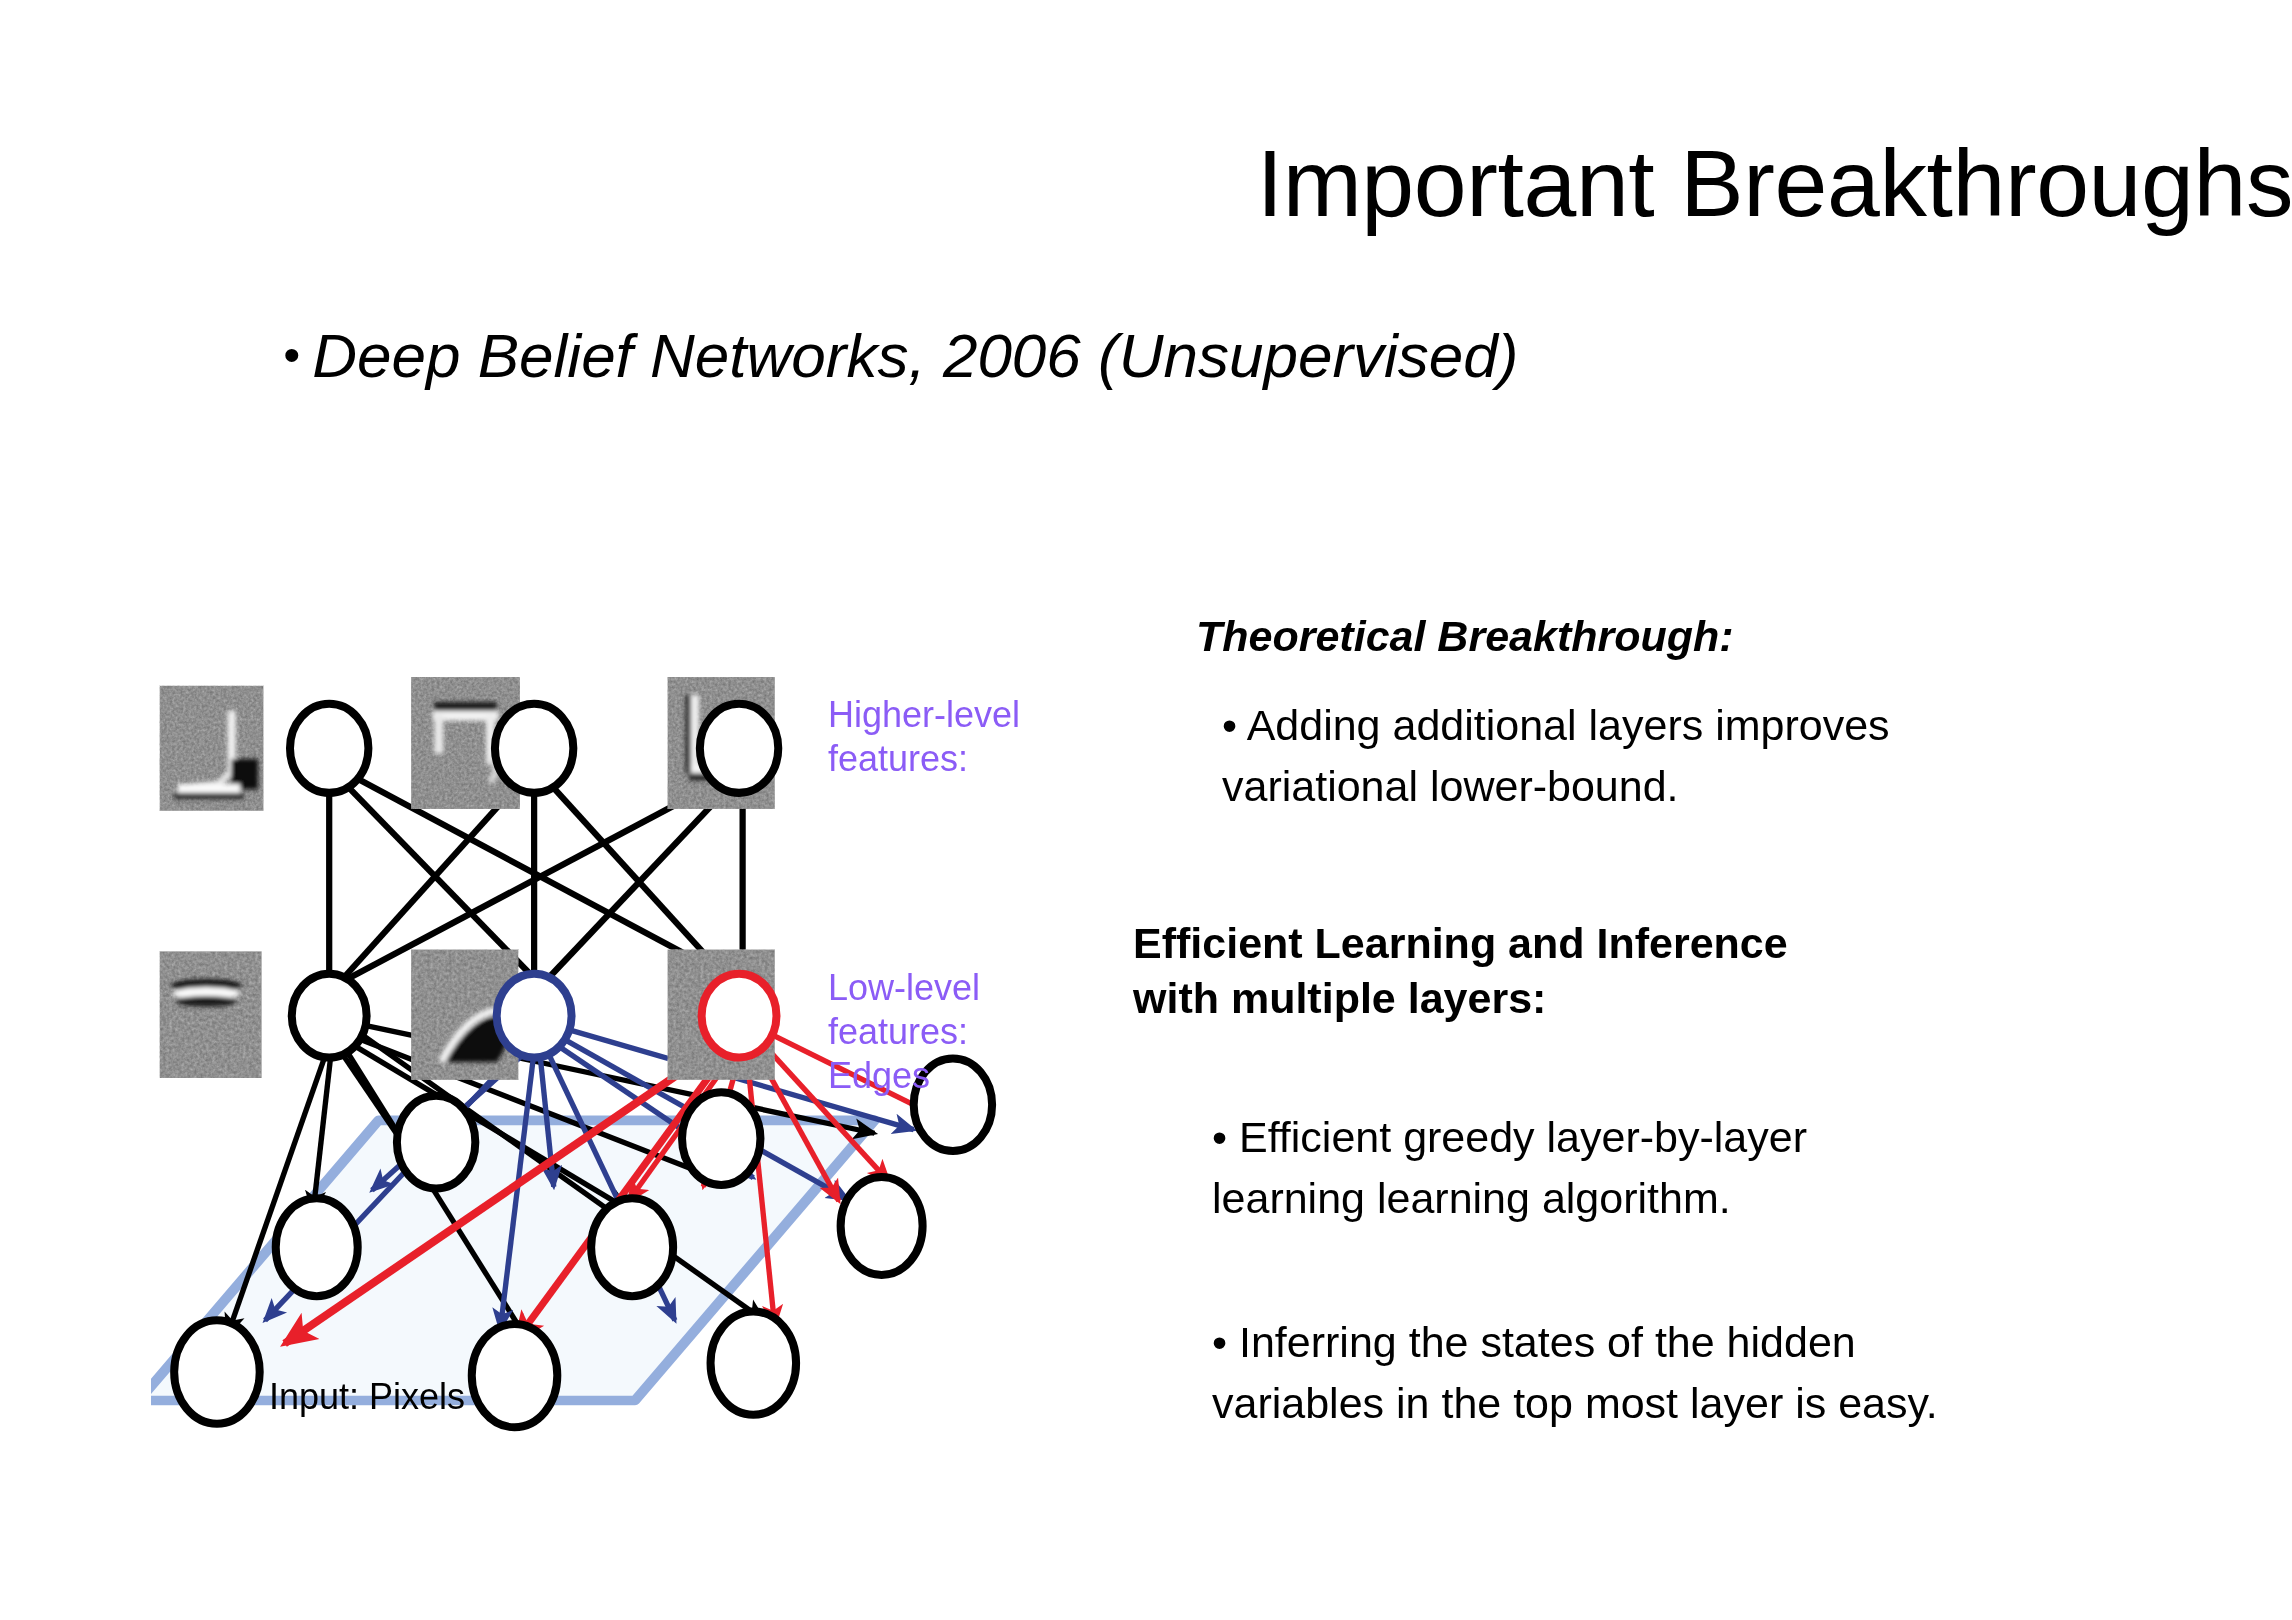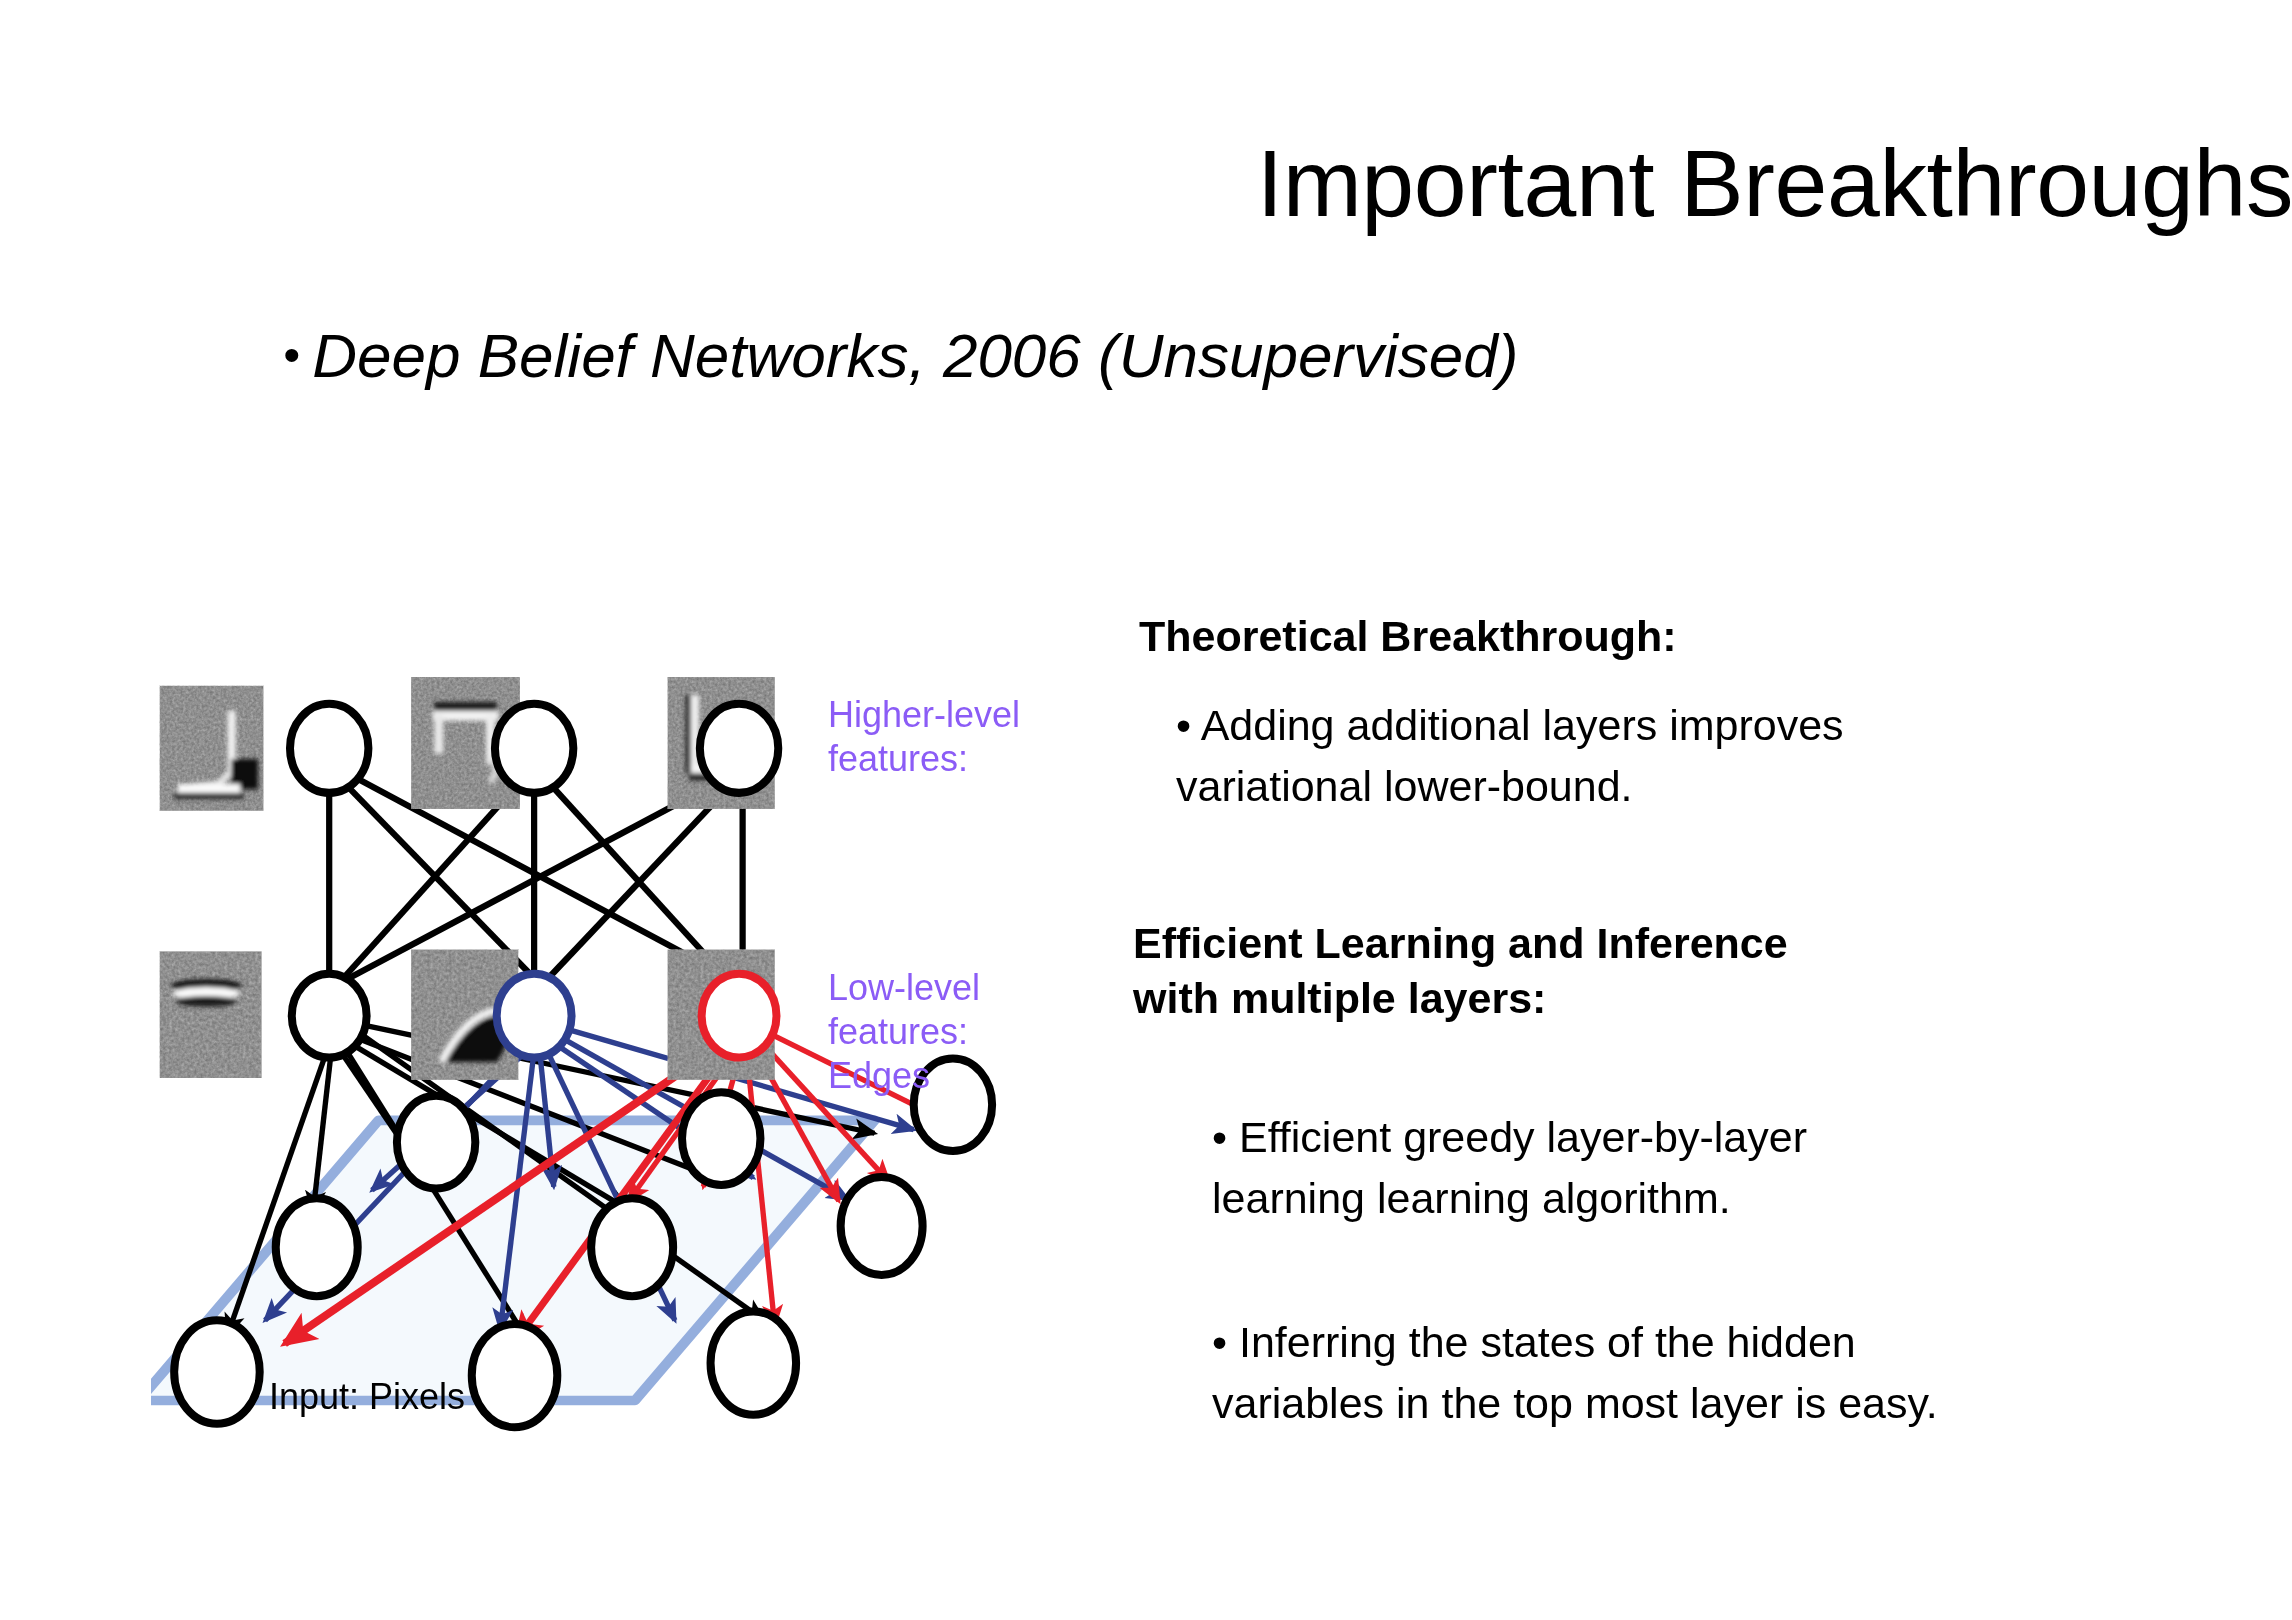--- a/index.html
+++ b/index.html
@@ -68,22 +68,22 @@
     font-weight: bold;
     line-height: 1.28;
     white-space: pre-line;
   }
   .rc-body {
     position: absolute;
     font-size: 43px;
     line-height: 1.42;
     white-space: pre-line;
   }
-  #rc-head-1 { left: 1139px; top: 609px; }
-  #rc-body-1 { left: 1176px; top: 695px; }
+  #rc-head-1 { left: 1196px; top: 609px; font-style: italic; }
+  #rc-body-1 { left: 1222px; top: 695px; }
   #rc-head-2 { left: 1133px; top: 916px; }
   #rc-body-2 { left: 1212px; top: 1107px; }
   #rc-body-3 { left: 1212px; top: 1312px; }
 
   
   #diagram {
     position: absolute;
     left: 151px;
     top: 659px;
     width: 891px;

